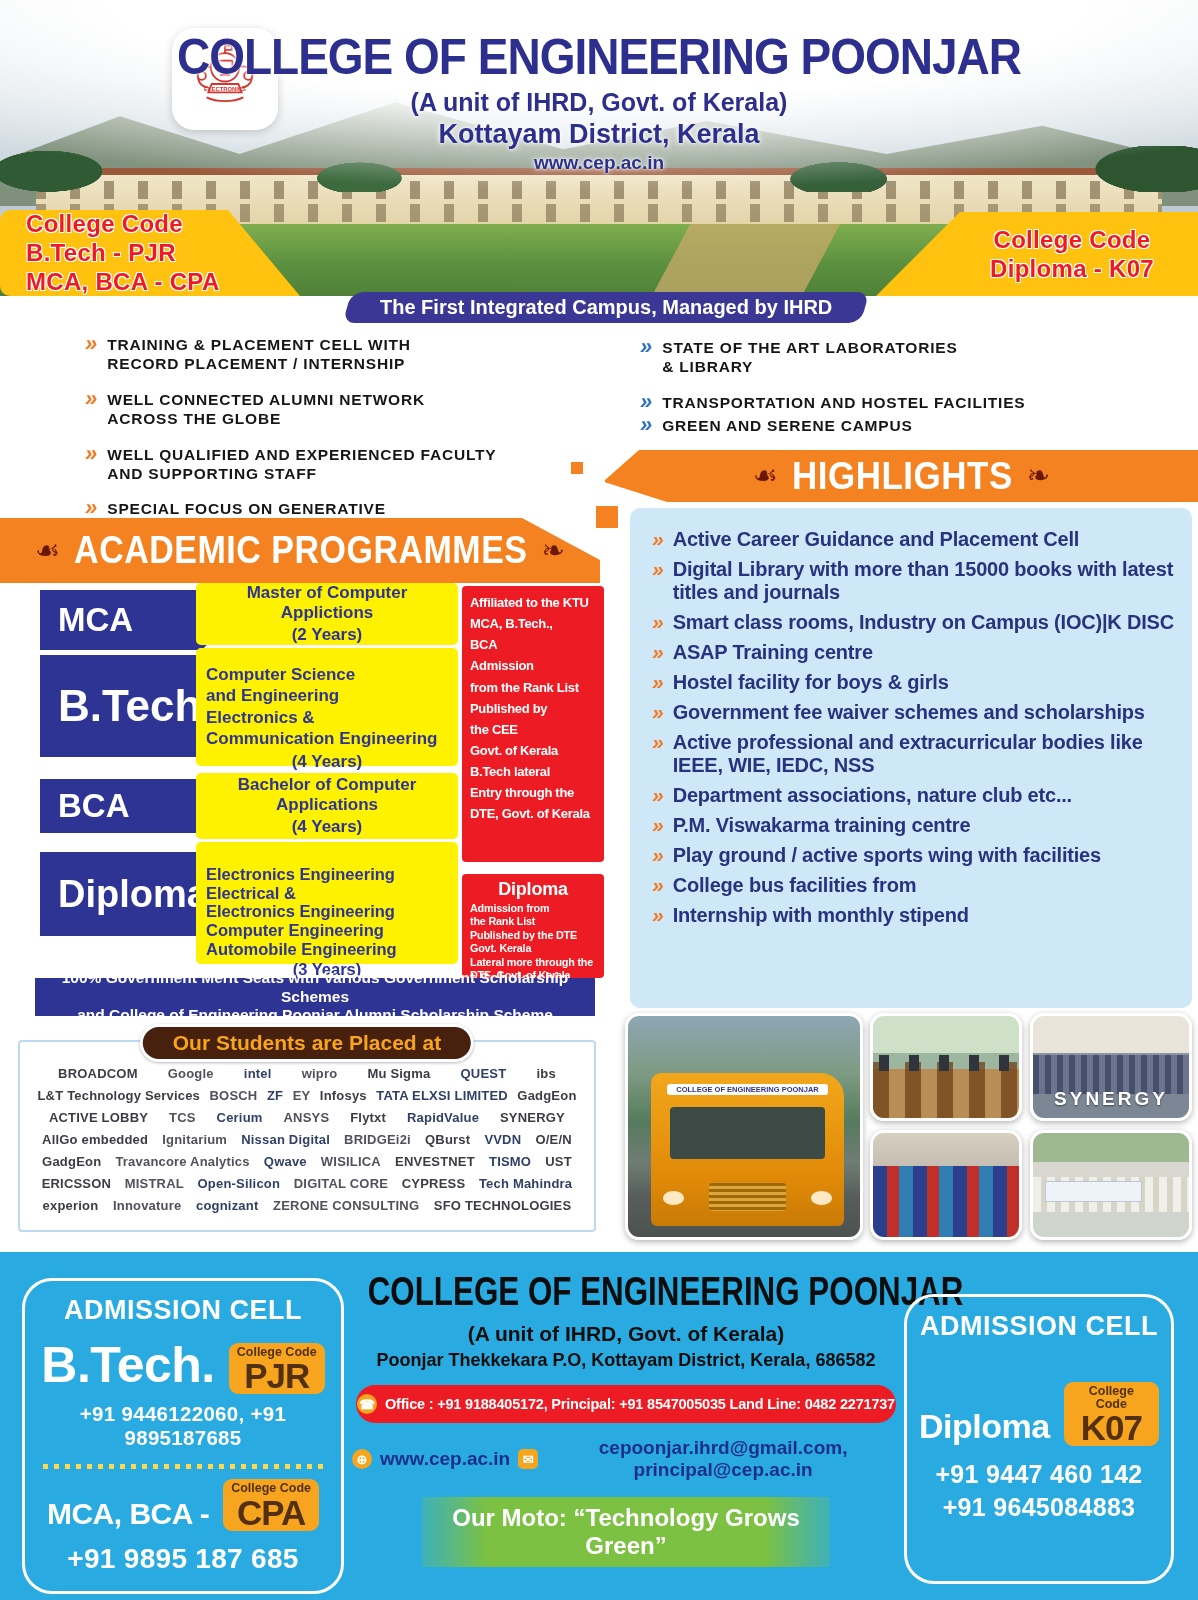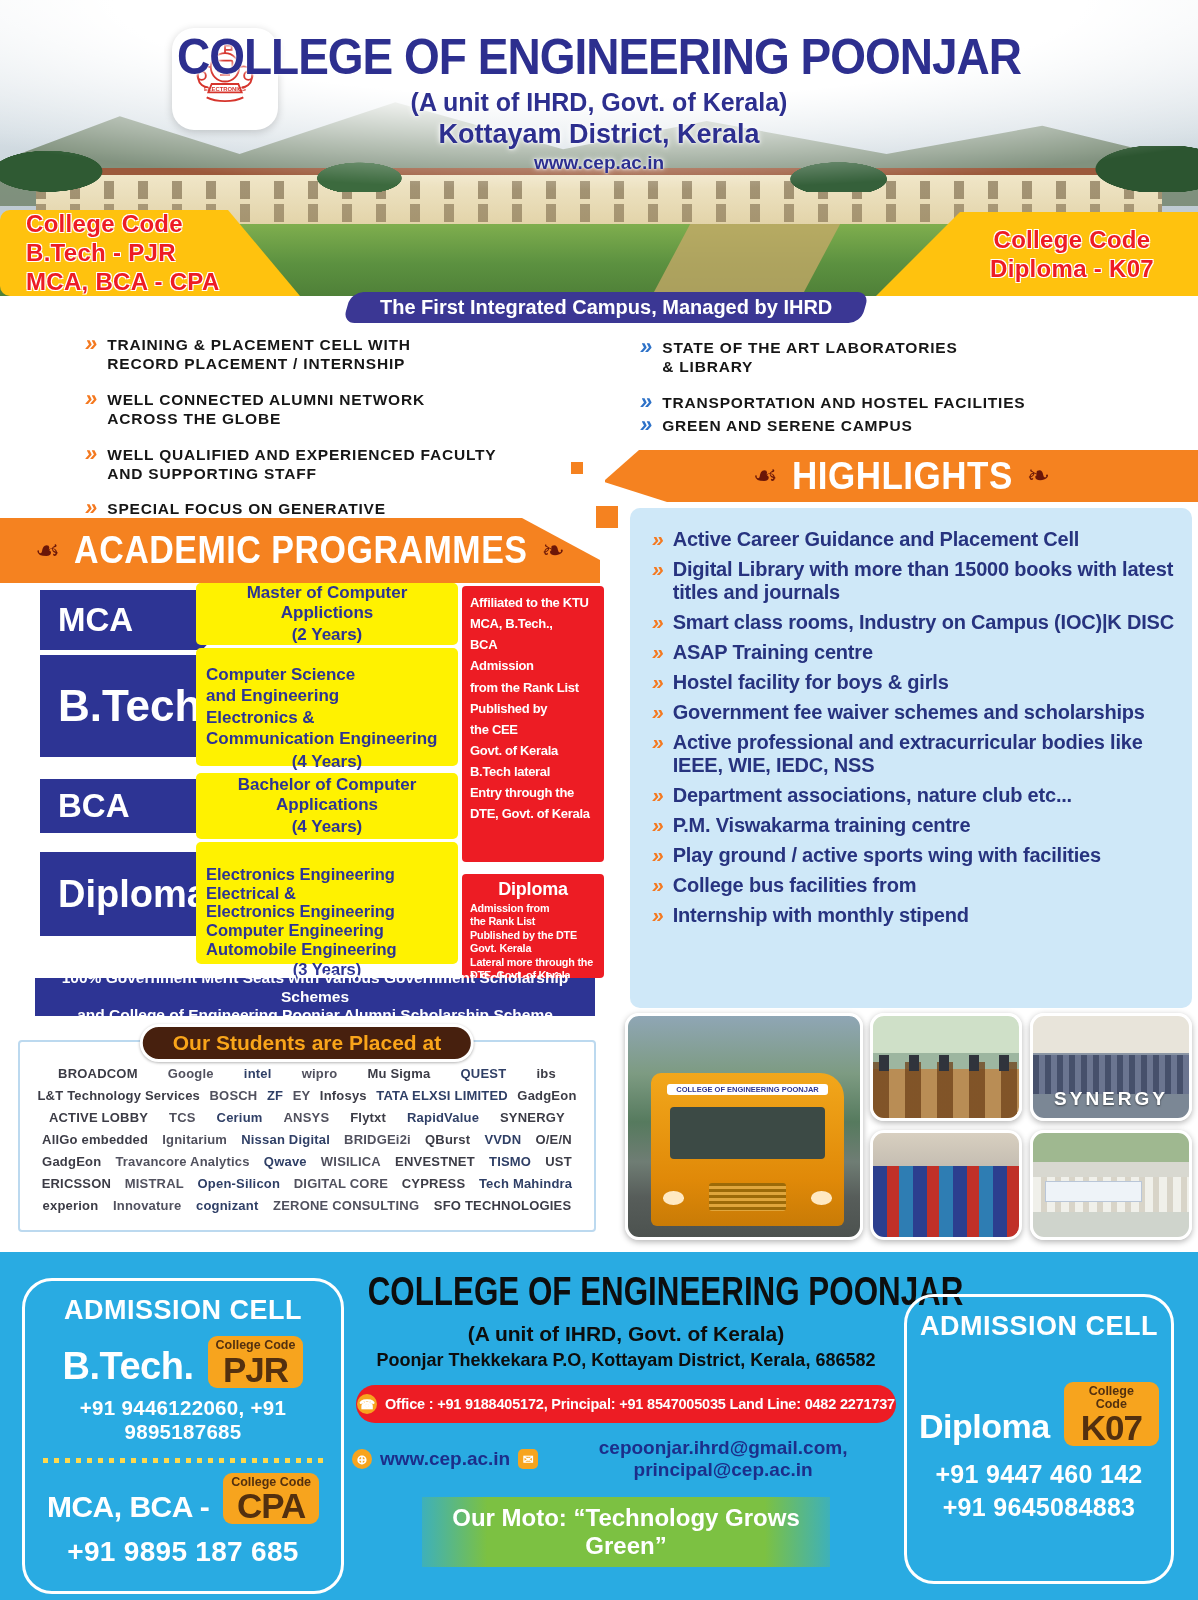--- a/index.html
+++ b/index.html
@@ -165,21 +165,21 @@
   .ph-group:after{content:"";position:absolute;left:8%;right:30%;top:46%;height:18%;
     background:#eef3f8;border:1px solid #b9c6d8;}
 
   
   .footer{position:absolute;left:0;right:0;top:1252px;bottom:0;background:#29abe2;}
   .fbox{position:absolute;border:3px solid #fff;border-radius:30px;padding:14px 12px;color:#fff;}
   .fbox-left{left:22px;top:26px;width:322px;height:316px;}
   .fbox-right{right:24px;top:42px;width:270px;height:290px;text-align:center;}
   .fbox-title{text-align:center;font-weight:800;font-size:27px;letter-spacing:.5px;}
   .prog-row{display:flex;align-items:flex-end;justify-content:center;gap:14px;margin-top:10px;}
-  .prog-name{font-weight:900;font-size:38px;letter-spacing:-.5px;}
+  .prog-name{font-weight:900;font-size:50px;letter-spacing:-.5px;}
   .prog-name.small{font-size:30px;}
   .code-badge{background:#f7a41e;border-radius:9px;padding:3px 8px 1px 8px;color:#53300f;text-align:center;line-height:1;}
   .code-badge .cb-t{font-size:12.5px;font-weight:800;}
   .code-badge .cb-c{font-size:35px;font-weight:900;letter-spacing:-1px;}
   .fphones{text-align:center;font-weight:800;font-size:20.5px;margin-top:8px;letter-spacing:.3px;}
   .fphones.big{font-size:28px;margin-top:12px;}
   .dotted{height:5px;margin:14px 6px 4px 6px;
     background:repeating-linear-gradient(90deg,#ffd94d 0 5px,transparent 5px 11px);}
   .fcenter{position:absolute;left:352px;width:548px;top:14px;text-align:center;color:#0d0d0d;}
   .fc-title{font-weight:900;font-size:33px;white-space:nowrap;display:inline-block;transform:scale(.95,1.25);margin-top:6px;}

